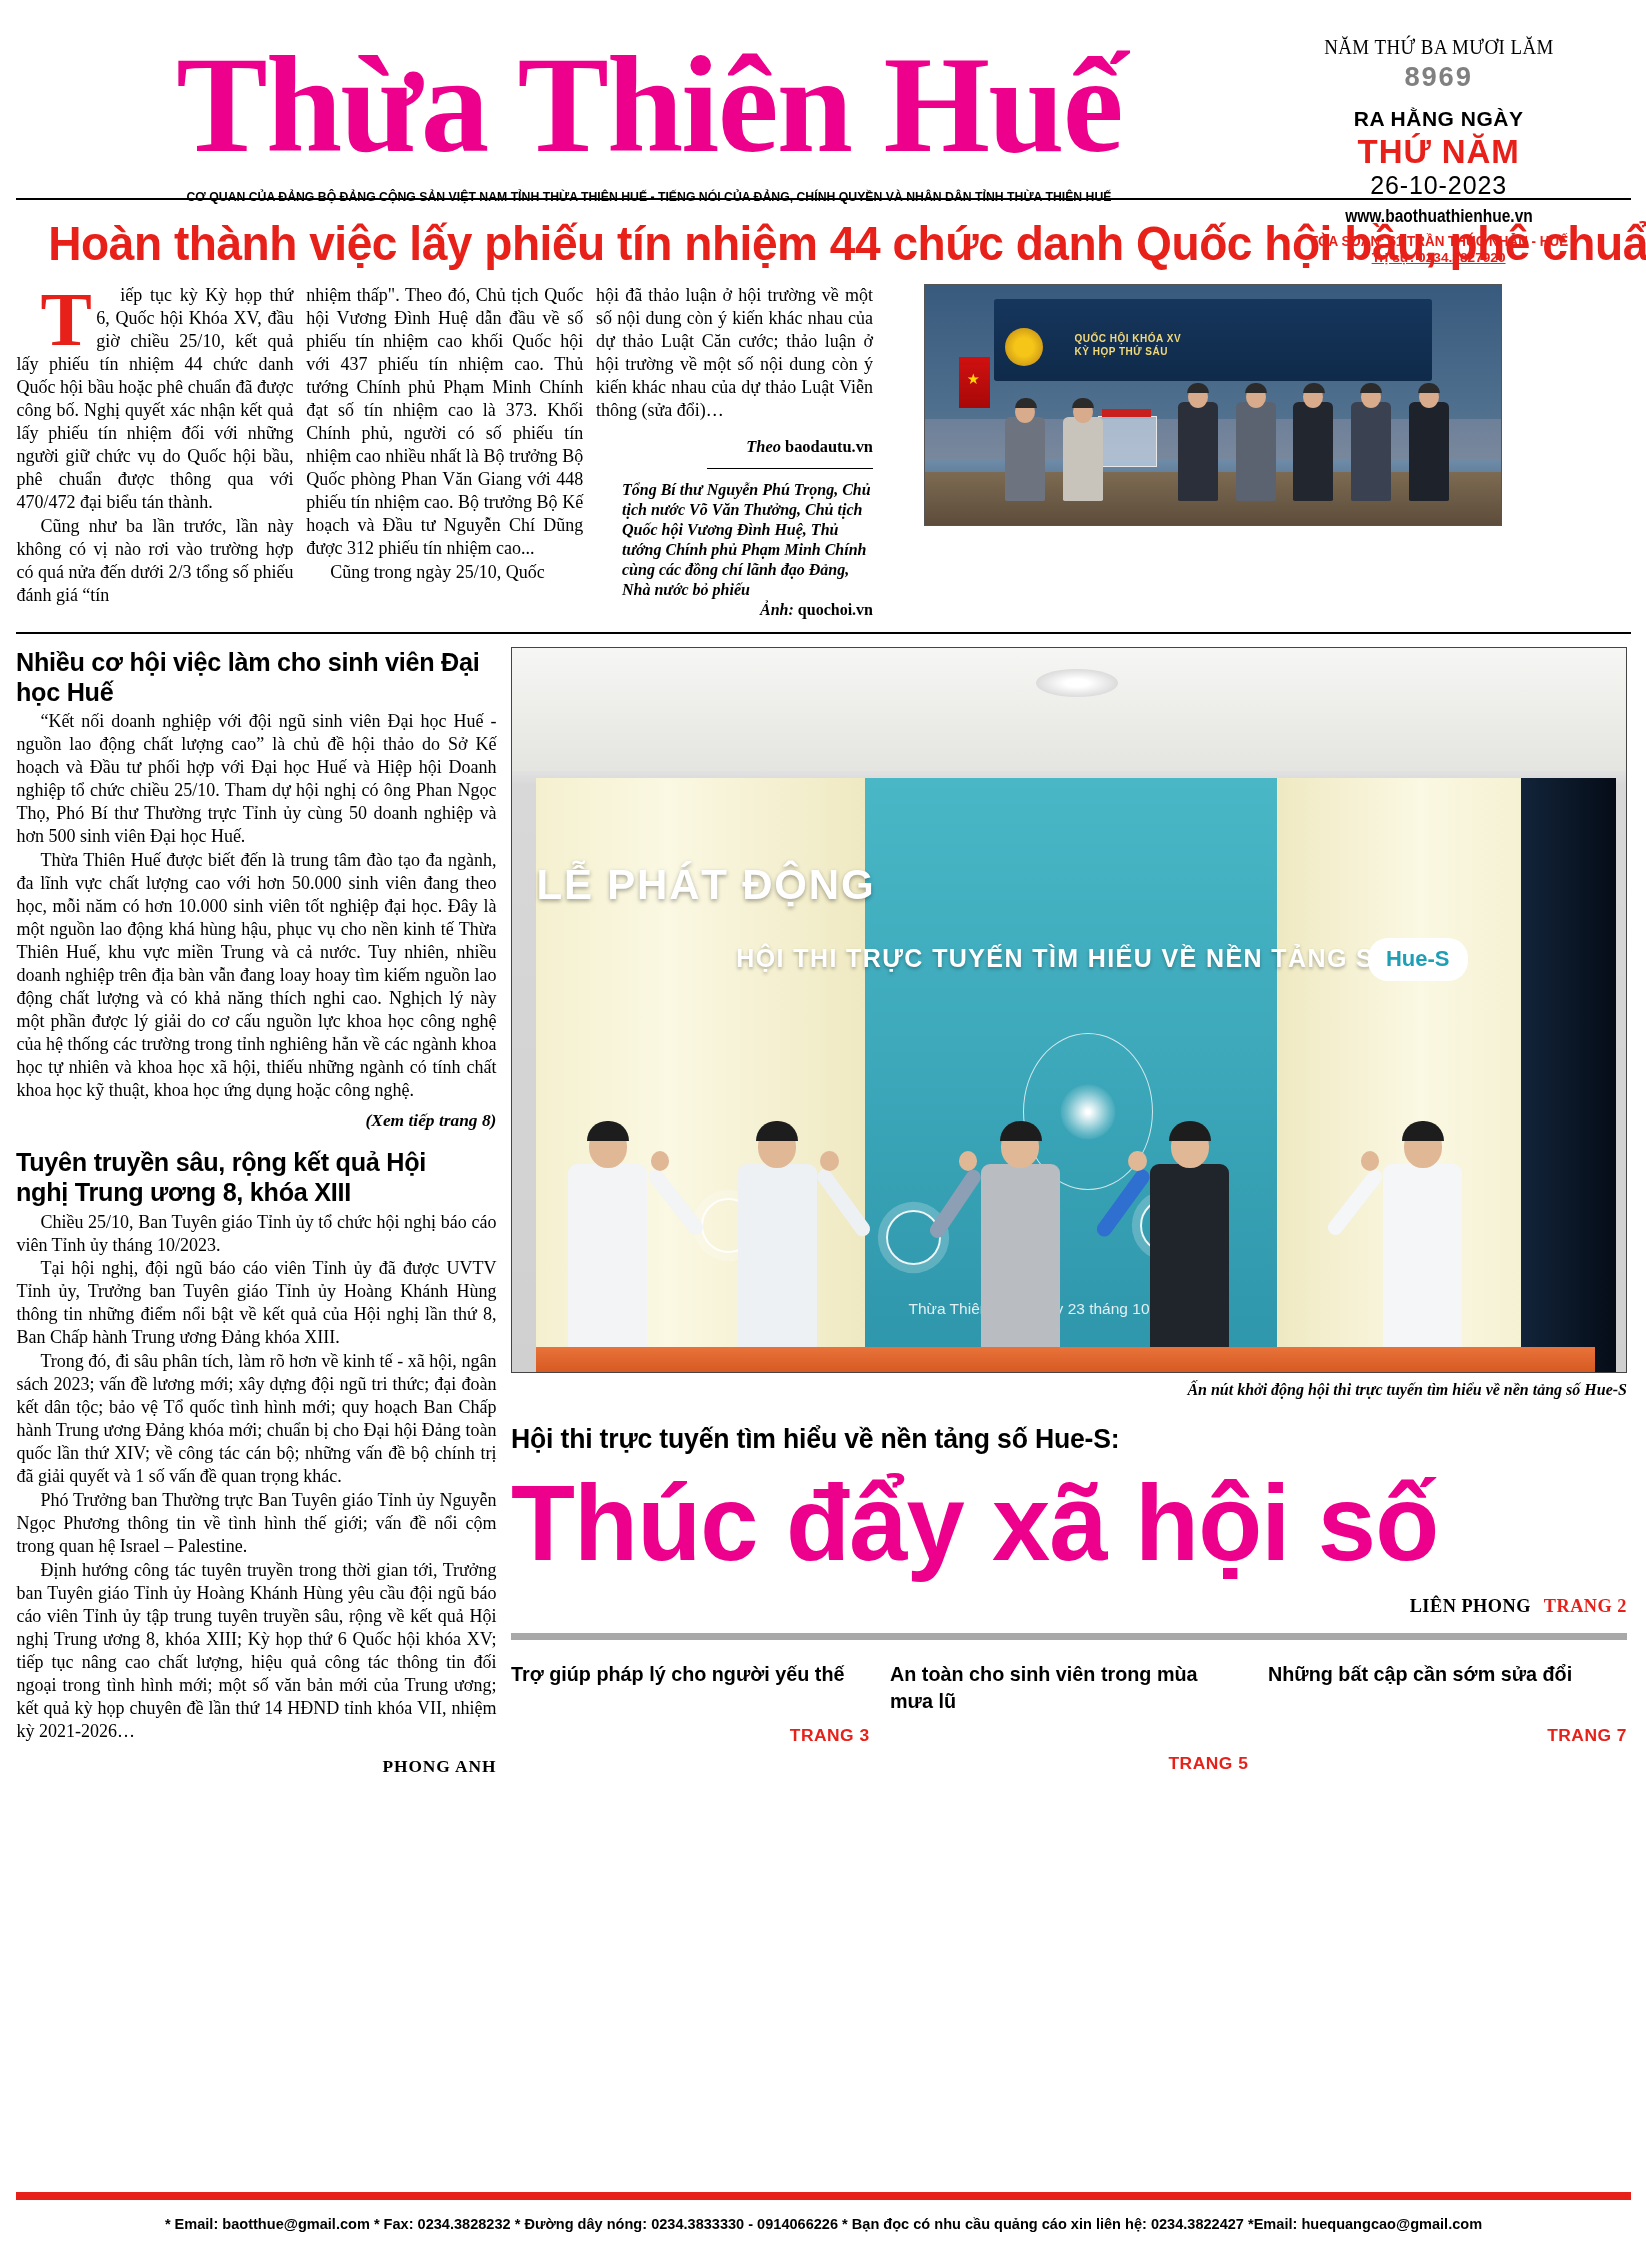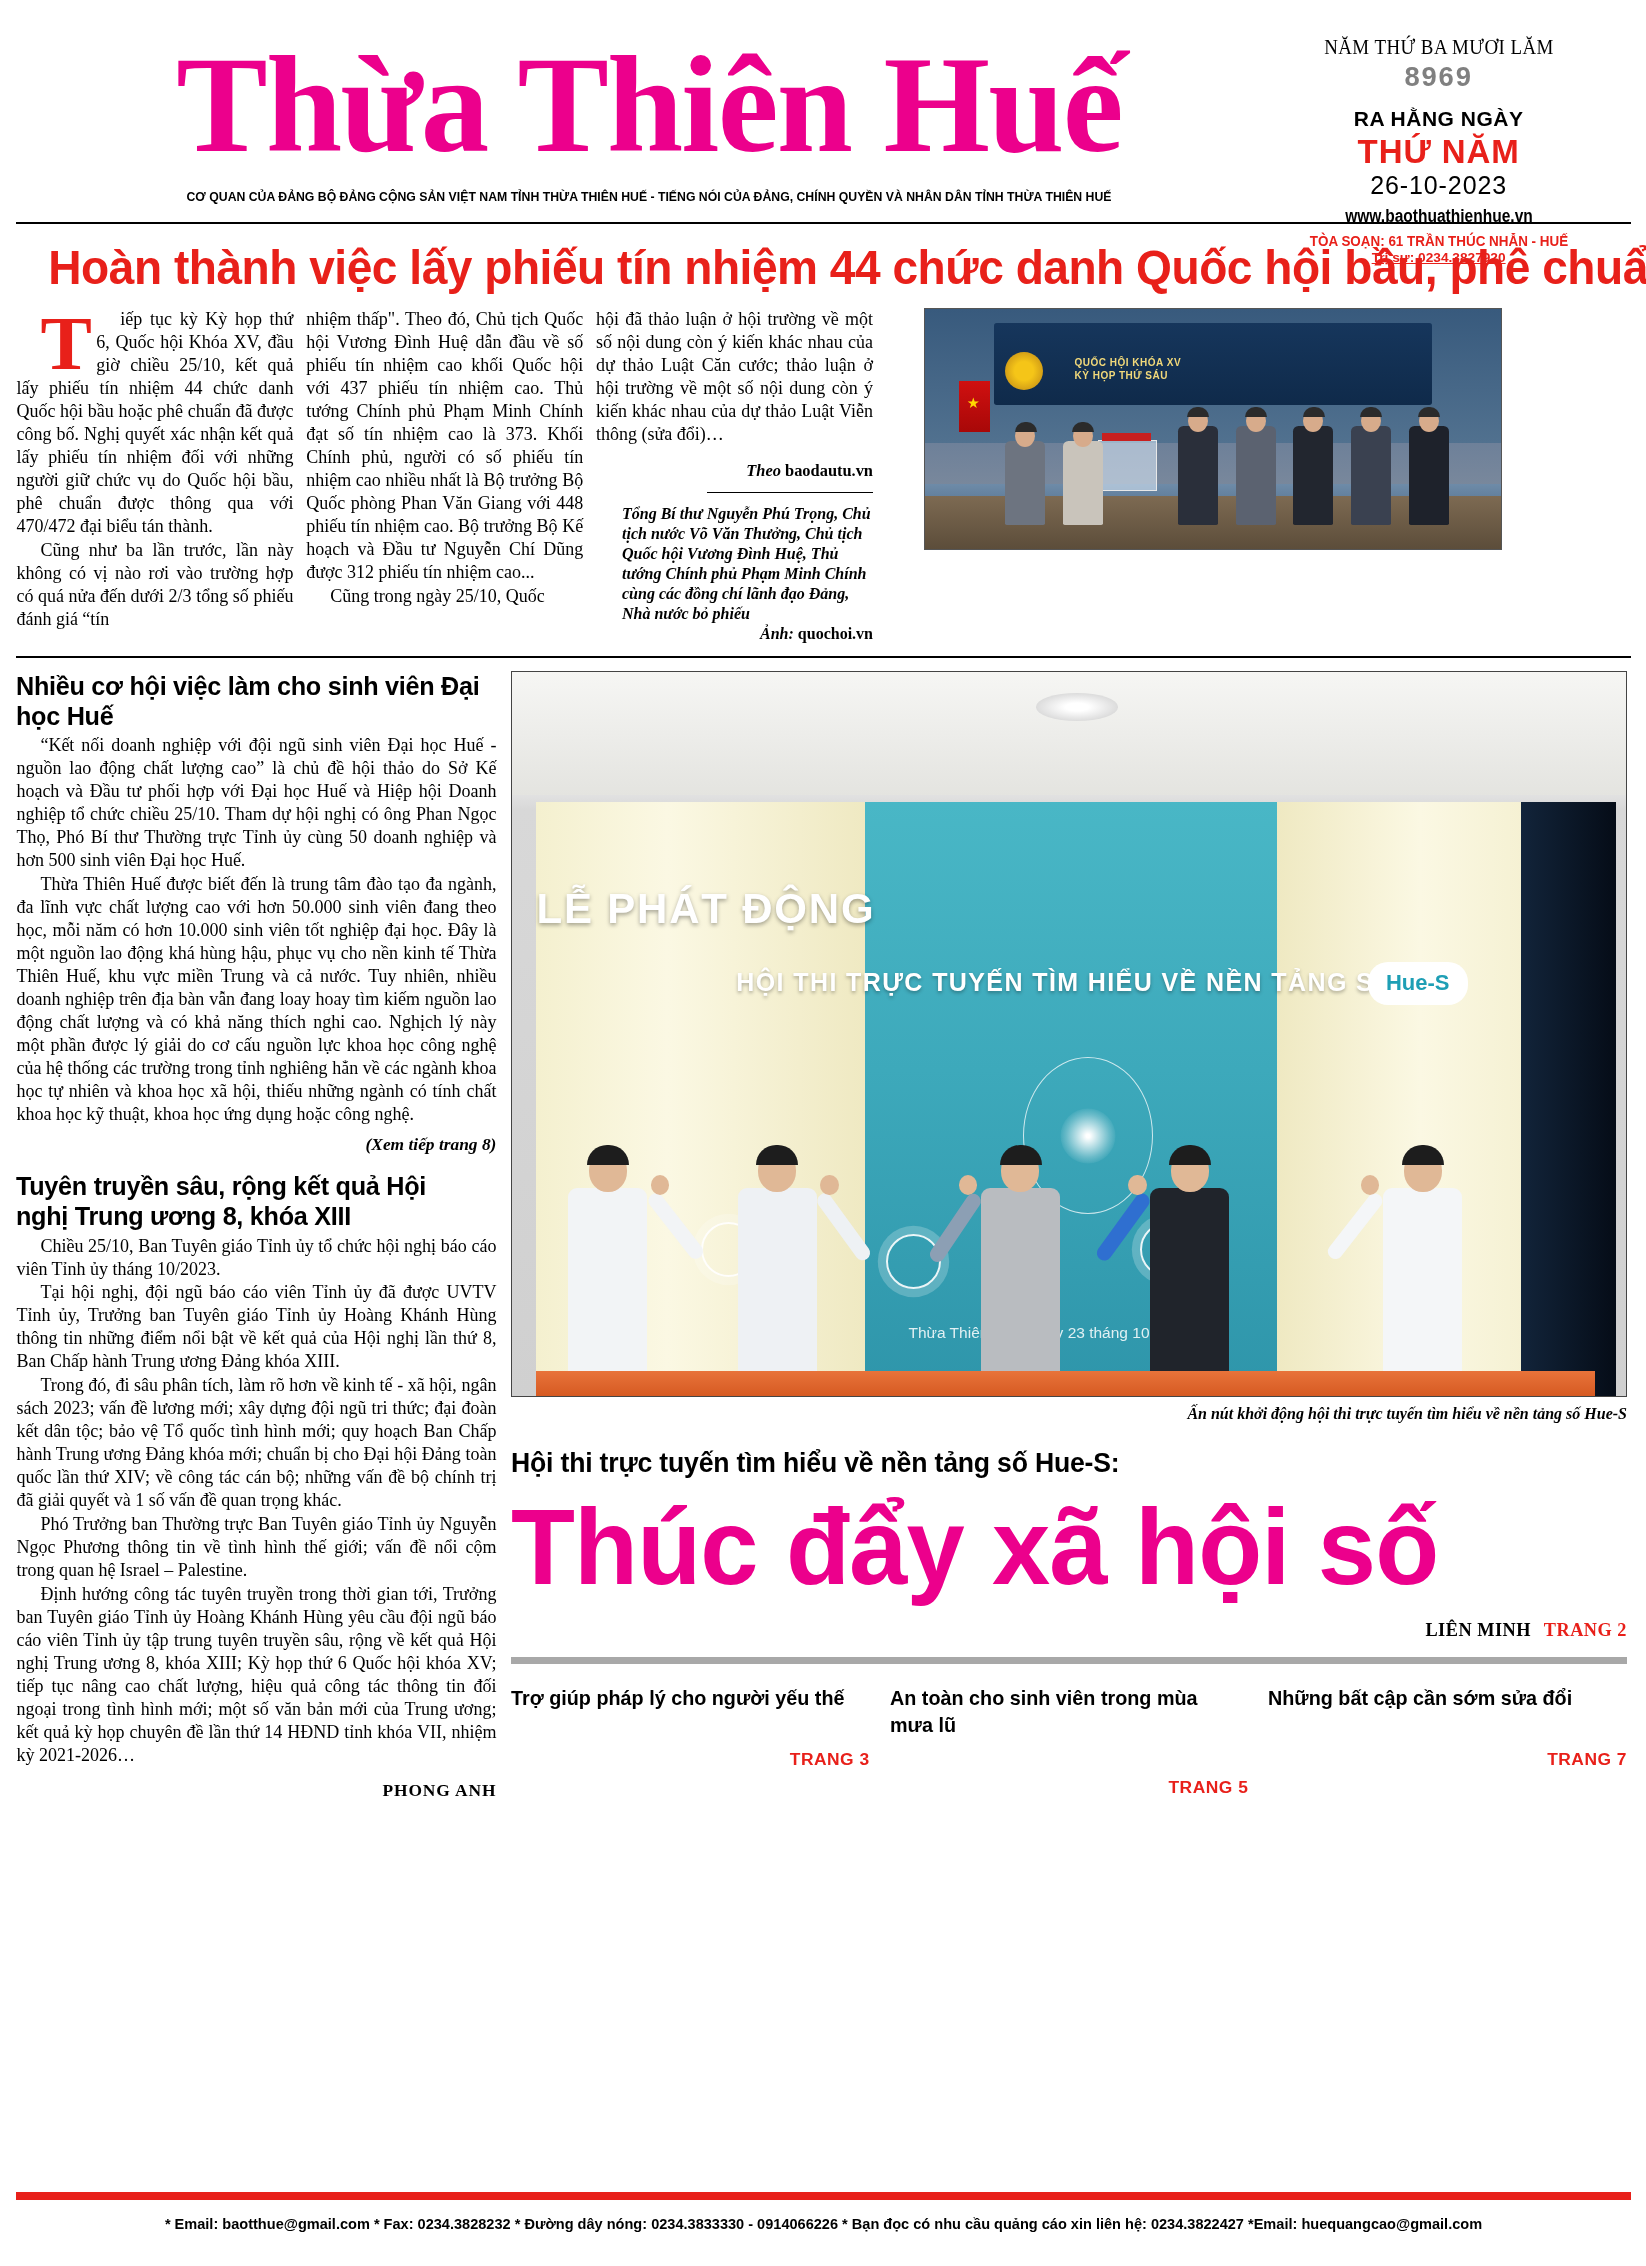--- a/index.html
+++ b/index.html
@@ -6,21 +6,21 @@
   body {
     width:1647px; height:2267px;
     font-family:"Liberation Serif", serif;
     color:#000;
     position:relative;
     overflow:hidden;
   }
   .page { width:1647px; height:2267px; position:relative; padding:0; box-sizing:border-box; }
 
   
-  .masthead { position:relative; height:222px; }
+  .masthead { position:relative; height:198px; }
   .mast-left { position:absolute; left:87px; top:37px; width:1124px; }
   .mast-title {
     font-family:"Liberation Serif", serif;
     font-weight:700;
     font-size:137px;
     line-height:137px;
     color:#ec008c;
     letter-spacing:-1.8px;
     text-align:center;
     white-space:nowrap;
@@ -496,21 +496,21 @@
               <div class="hand" style="left:-22px; top:-12.8px;"></div>
             </div>
           </div>
         </div>
 
         <div class="photo-caption">Ấn nút khởi động hội thi trực tuyến tìm hiểu về nền tảng số Hue-S</div>
 
         <div class="promo-kicker">Hội thi trực tuyến tìm hiểu về nền tảng số Hue-S:</div>
         <div class="promo-big">Thúc đẩy xã hội số</div>
         <div class="promo-credit">
-          <span>LIÊN MINH</span><span class="pg">TRANG 2</span>
+          <span>LIÊN PHONG</span><span class="pg">TRANG 2</span>
         </div>
 
         <div class="rule-grey" style="margin-top:16.4px;"></div>
 
         <div class="teasers">
           <div class="teaser">
             <div class="teaser-title">Trợ giúp pháp lý cho người yếu thế</div>
             <div class="teaser-page">TRANG 3</div>
           </div>
           <div class="teaser">

